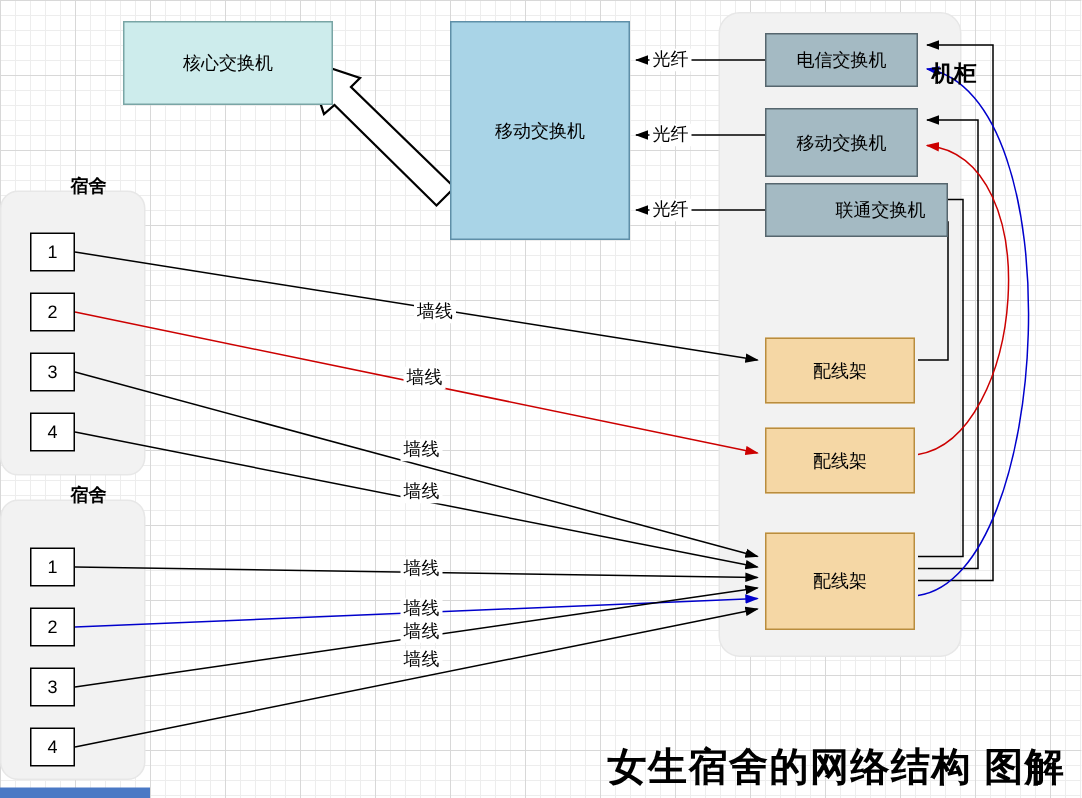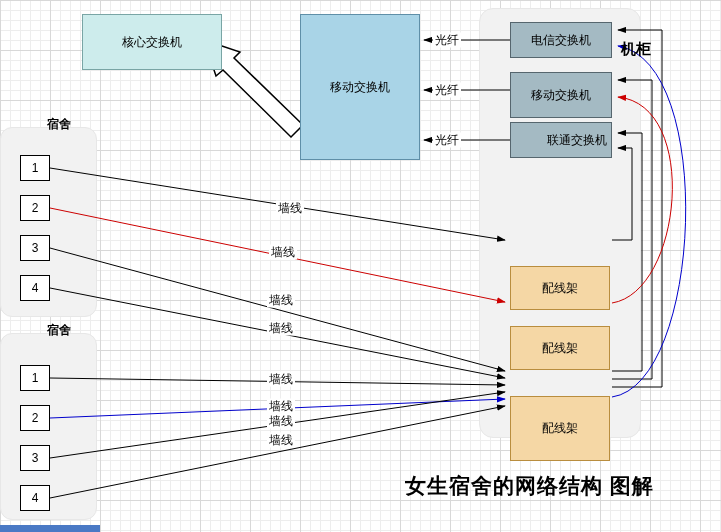--- a/index.html
+++ b/index.html
@@ -19,39 +19,39 @@
 
   .region { position:absolute; background:#f2f2f2; border:1px solid #e7e7e7; border-radius:12px; }
 
   .node {
     position:absolute; display:flex; align-items:center; justify-content:center;
     font-size:12px; text-align:center; line-height:1.2;
   }
   .node-core     { background:#cdecec; border:1px solid #79a5a5; }
   .node-building { background:#a9d4e7; border:1px solid #5f8fa8; }
   .node-carrier  { background:#a4bac3; border:1px solid #56666e; }
-  .node-patch    { background:#f5d7a5; border:1px solid #b98d3e;margin-top:41px; }
+  .node-patch    { background:#f5d7a5; border:1px solid #b98d3e; }
 
   .room {
     position:absolute; left:20px; width:30px; height:26px;
     background:#ffffff; border:1px solid #000000;
     display:flex; align-items:center; justify-content:center; font-size:12px;
   }
 
   .region-label { position:absolute; font-weight:bold; font-size:12px; }
   .cabinet-label { font-size:15px; }
 
   .edge-label {
     position:absolute; transform:translate(-50%,-50%);
     font-size:12px; background:#ffffff; padding:0 2px; line-height:1.25; white-space:nowrap;
   }
 
   .diagram-title {
-    position:absolute; left:405px; top:472px;
-    font-size:21px; font-weight:bold; letter-spacing:1px; white-space:nowrap;
+    position:absolute; left:405px; top:494px;
+    font-size:26px; font-weight:bold; letter-spacing:1px; white-space:nowrap;
   }
 
   #wires { position:absolute; left:0; top:0; width:721px; height:532px; pointer-events:none; }
 
   .blue-strip { position:absolute; left:0; top:525px; width:100px; height:7px; background:#4a79c5; }
 </style>
 </head>
 <body>
 
 <div id="canvas">
@@ -96,21 +96,21 @@
     <path d="M612,397 C702,384 716,62 618,46" fill="none" stroke="#0000cc" stroke-width="1" marker-end="url(#mk-blue)"></path>
 
     <polygon points="303,125 234,58 240,52 204,40 216,76 223,70 291,137" fill="#ffffff" stroke="#000000" stroke-width="1.5"></polygon>
   </svg>
 
   <div class="node node-core" style="left:82px;top:14px;width:140px;height:56px;">核心交换机</div>
   <div class="node node-building" style="left:300px;top:14px;width:120px;height:146px;">移动交换机</div>
 
   <div class="node node-carrier" style="left:510px;top:22px;width:102px;height:36px;">电信交换机</div>
   <div class="node node-carrier" style="left:510px;top:72px;width:102px;height:46px;">移动交换机</div>
-  <div class="node node-carrier" style="left:510px;top:122px;width:102px;height:36px;padding-left:32px;">联通交换机</div>
+  <div class="node node-carrier" style="left:510px;top:122px;width:122px;height:36px;padding-left:32px;">联通交换机</div>
 
   <div class="node node-patch" style="left:510px;top:225px;width:100px;height:44px;">配线架</div>
   <div class="node node-patch" style="left:510px;top:285px;width:100px;height:44px;">配线架</div>
   <div class="node node-patch" style="left:510px;top:355px;width:100px;height:65px;">配线架</div>
 
   <div class="room" style="top:155px;">1</div>
   <div class="room" style="top:195px;">2</div>
   <div class="room" style="top:235px;">3</div>
   <div class="room" style="top:275px;">4</div>
 

